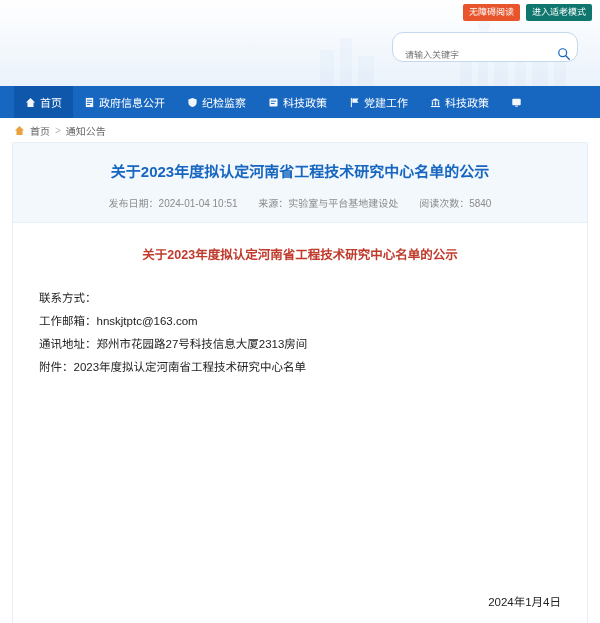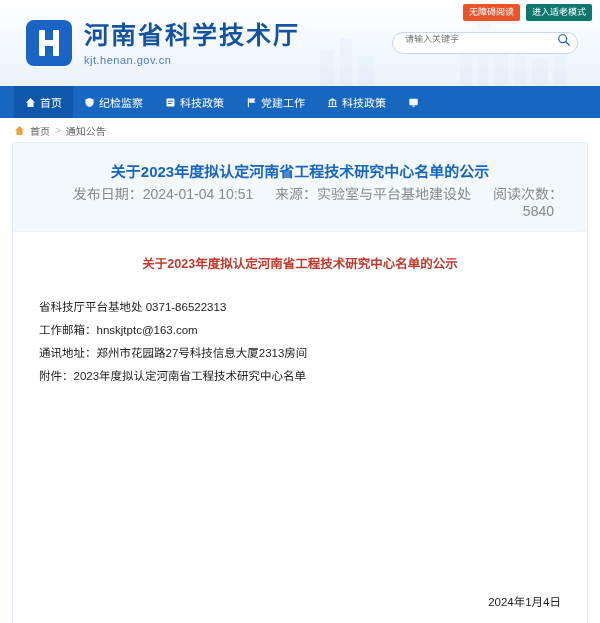--- a/index.html
+++ b/index.html
@@ -80,25 +80,25 @@
   }
   .logo-text .en {
     font-size: 11px;
     color: #4b7fc0;
     letter-spacing: .5px;
     margin-top: 3px;
   }
   .search-box {
     position: absolute;
     right: 22px; top: 32px;
-    width: 186px; height: 22px;
+    width: 186px; height: 30px;
     border: 1px solid #c6d8ec;
     border-radius: 11px;
     background: #fff;
-    display: flex; align-items: flex-start;
+    display: flex; align-items: flex-end;
     padding: 0 6px 0 10px;
   }
   .search-box input {
     border: 0; outline: 0;
     flex: 1;
     font-size: 9px;
     color: #999;
     background: transparent;
     font-family: "Liberation Sans", sans-serif;
   }
@@ -149,23 +149,23 @@
     border-bottom: 1px solid #eaf1f8;
   }
   .doc-title {
     text-align: center;
     font-size: 15px;
     color: #1766c0;
     font-weight: bold;
     line-height: 22px;
   }
   .meta {
-    margin-top: 0;
-    text-align: right;
-    font-size: 14px;
+    margin-top: 12px;
+    text-align: center;
+    font-size: 10px;
     color: #8a8a8a;
   }
   .meta span { margin: 0 9px; }
 
   .body-wrap {
     padding: 22px 26px 0;
   }
   .sub-title {
     text-align: center;
     color: #c0392b;
@@ -215,45 +215,45 @@
       <rect x="150" y="34" width="12" height="42"></rect>
       <rect x="168" y="22" width="10" height="54"></rect>
       <rect x="184" y="44" width="14" height="32"></rect>
       <rect x="205" y="30" width="11" height="46"></rect>
       <rect x="222" y="48" width="16" height="28"></rect>
       <rect x="244" y="38" width="12" height="38"></rect>
       <circle cx="174" cy="16" r="6"></circle>
     </g>
   </svg>
 
-  <div class="logo-wrap">
-    <div class="logo-mark">
-      <div class="logo-bar"></div>
-    </div>
-    <div class="logo-text">
-      <div class="cn">河南省科学技术厅</div>
-      <div class="en">kjt.henan.gov.cn</div>
-    </div>
-  </div>
 
   <div class="search-box">
     <input type="text" placeholder="请输入关键字" style="">
     <svg class="search-icon" viewBox="0 0 16 16">
       <circle cx="6.5" cy="6.5" r="4.5" fill="none" stroke="#1766c0" stroke-width="1.4"></circle>
       <line x1="10" y1="10" x2="14" y2="14" stroke="#1766c0" stroke-width="1.6" stroke-linecap="round"></line>
     </svg>
   </div>
 </div>
 
 <div class="nav">
   <div class="nav-item active">
     <svg class="nav-ico" viewBox="0 0 12 12">
         <path d="M6 1 L11 6 H9.3 V11 H2.7 V6 H1 Z" fill="#fff"></path>
       </svg>
     <span>首页</span>
+  </div>
+  <div class="nav-item">
+    <svg class="nav-ico" viewBox="0 0 12 12">
+        <rect x="2" y="1" width="8" height="10" fill="#fff"></rect>
+        <rect x="3.2" y="3" width="5.6" height="1" fill="#1766c0"></rect>
+        <rect x="3.2" y="5.4" width="5.6" height="1" fill="#1766c0"></rect>
+        <rect x="3.2" y="7.8" width="3.6" height="1" fill="#1766c0"></rect>
+      </svg>
+    <span>政府信息公开</span>
   </div>
   <div class="nav-item">
     <svg class="nav-ico" viewBox="0 0 12 12">
         <path d="M6 1 L10.5 2.6 V6 C10.5 8.6 8.4 10.5 6 11 C3.6 10.5 1.5 8.6 1.5 6 V2.6 Z" fill="#fff"></path>
       </svg>
     <span>纪检监察</span>
   </div>
   <div class="nav-item">
     <svg class="nav-ico" viewBox="0 0 12 12">
         <rect x="1.6" y="1.6" width="8.8" height="8.8" rx="1" fill="#fff"></rect>
@@ -305,20 +305,20 @@
       <span>发布日期：2024-01-04 10:51</span>
       <span>来源：实验室与平台基地建设处</span>
       <span>阅读次数：5840</span>
     </div>
   </div>
 
   <div class="body-wrap">
     <div class="sub-title">关于2023年度拟认定河南省工程技术研究中心名单的公示</div>
 
 
-    <p class="line">省科技厅平台基地处  0371-86522313</p>
+    <p class="line gap">联系方式：</p>
     <p class="line">工作邮箱：hnskjtptc@163.com</p>
     <p class="line">通讯地址：郑州市花园路27号科技信息大厦2313房间</p>
     <p class="line">附件：2023年度拟认定河南省工程技术研究中心名单</p>
   </div>
 
   <div class="date-right">2024年1月4日</div>
 </div>
 
 </body></html>

